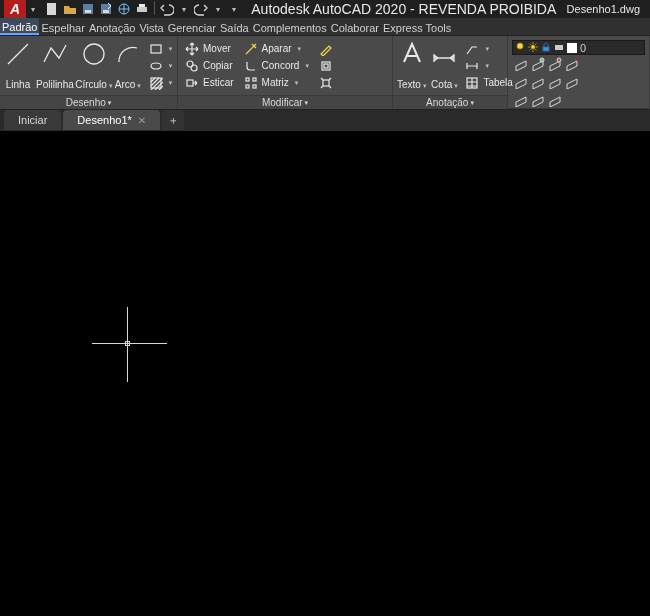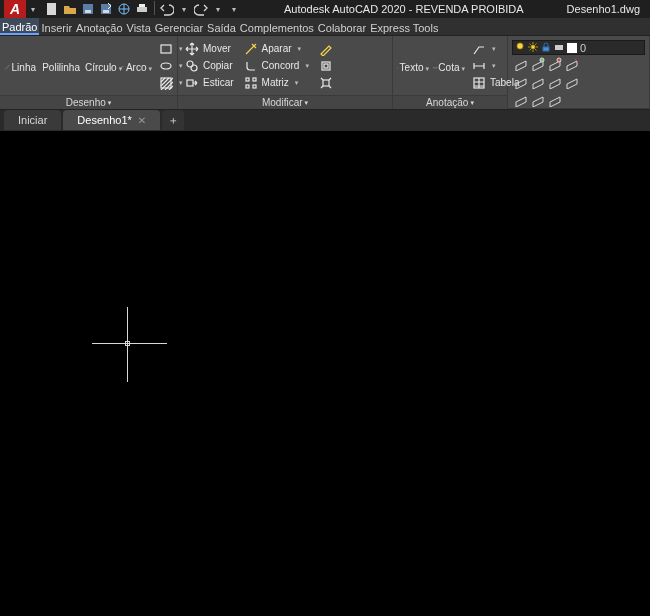--- a/index.html
+++ b/index.html
@@ -5,35 +5,35 @@
   * { margin:0; padding:0; box-sizing:border-box; font-family:"Segoe UI",Tahoma,sans-serif; user-select:none;}
   body { width:650px; height:616px; background:#333; color:#ccc; font-size:11px; overflow:hidden;}
   
   
   .titlebar { height:18px; background:#1f1f1f; display:flex; align-items:center; padding:0 4px;}
   .app-logo { width:22px; height:18px; display:flex; align-items:center; justify-content:center; background:#b71c1c; }
   .app-logo span{ color:#fff; font-weight:bold; font-size:14px; font-style:italic;}
   .qat { display:flex; gap:2px; margin-left:4px;}
   .qat-btn{ width:16px; height:16px; display:flex; align-items:center; justify-content:center; color:#ddd; font-size:11px; cursor:pointer;}
   .qat-btn svg{ width:14px; height:14px;}
-  .title-text { flex:1; text-align:center; color:#e8e8e8; font-size:11px;}
+  .title-text { flex:1; text-align:center; color:#e8e8e8; font-size:14px;}
   .title-doc { color:#e8e8e8; font-size:11px; margin-right:6px;}
   
   
   .menubar{ height:18px; background:#303030; display:flex; align-items:stretch; border-bottom:1px solid #222;}
   .menu-tab{ padding:2px 2px 0; color:#d0d0d0; font-size:11px; cursor:pointer; display:flex; align-items:center;}
   .menu-tab.active{ background:#3e495a; color:#fff; border-bottom:2px solid #6aa0ff;}
   
   
   .ribbon{ height:74px; background:#4a4a4a; display:flex; border-bottom:1px solid #222;}
   .panel{ border-right:1px solid #3a3a3a; display:flex; flex-direction:column; position:relative;}
   .panel-body{ flex:1; display:flex; padding:2px 4px 0; gap:4px;}
   .panel-title{ height:14px; text-align:center; font-size:10px; color:#d8d8d8; cursor:pointer; border-top:1px solid #3a3a3a; background:#454545; white-space:nowrap; overflow:hidden; display:flex; align-items:center; justify-content:center; gap:2px;}
   .panel-title::after{content:"▾"; font-size:7px;}
-  .big-btn{ width:32px; display:flex; flex-direction:row; align-items:center; justify-content:flex-start; gap:1px; cursor:pointer; text-align:center; padding-top:2px;}
+  .big-btn{ width:32px; display:flex; flex-direction:column; align-items:center; justify-content:flex-start; gap:11px; cursor:pointer; text-align:center; padding-top:2px;}
   .big-btn .ic{ width:28px; height:28px; display:flex; align-items:center;justify-content:center;}
   .big-btn .ic svg{stroke:#e8e8e8; fill:none; stroke-width:1.3;}
   .big-btn .lbl{ font-size:10px; color:#e8e8e8; line-height:11px;}
   .big-btn.narrow{ width:40px;}
   .big-btn.nwide{ width:54px;}
   .col{ display:flex; flex-direction:column; gap:0; padding-top:2px;}
   .sm-btn{ height:17px; display:flex; align-items:center; gap:4px; padding:0 3px; cursor:pointer; font-size:10px; color:#e8e8e8; white-space:nowrap;}
   .sm-btn .sic{width:14px;height:14px; display:flex;align-items:center;justify-content:center;}
   .sm-btn .sic svg{stroke:#e8e8e8; fill:none; stroke-width:1.2;}
   .dd::after{content:"▾"; font-size:7px; color:#bbb; margin-left:2px;}
@@ -125,21 +125,21 @@
         </div>
       <span class="drop-mini">▾</span>
       <span class="drop-mini">▾</span>
     </div>
     <div class="title-text">Autodesk AutoCAD 2020 - REVENDA PROIBIDA</div>
     <div class="title-doc">Desenho1.dwg</div>
   </div>
 
   <div class="menubar">
     <div class="menu-tab active">Padrão</div>
-    <div class="menu-tab">Inserir</div>
+    <div class="menu-tab">Espelhar</div>
     <div class="menu-tab">Anotação</div>
     <div class="menu-tab">Vista</div>
     <div class="menu-tab">Gerenciar</div>
     <div class="menu-tab">Saída</div>
     <div class="menu-tab">Complementos</div>
     <div class="menu-tab">Colaborar</div>
     <div class="menu-tab">Express Tools</div>
   </div>
 
   <div class="ribbon">

